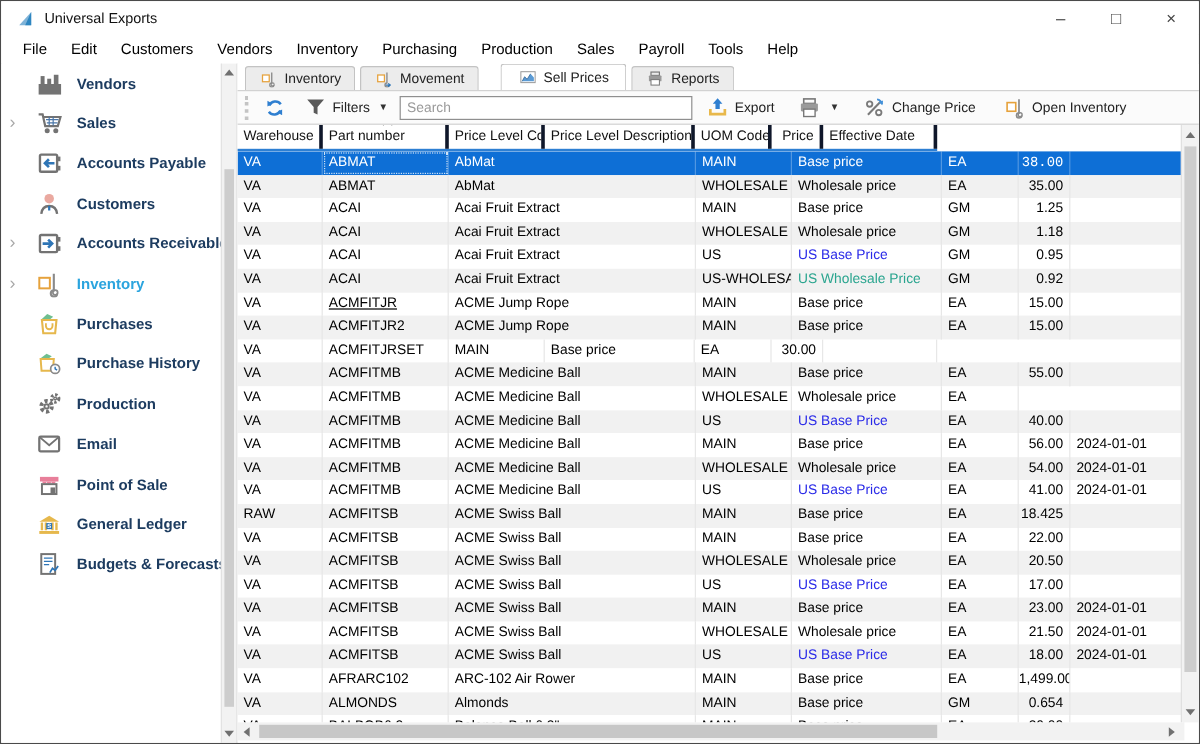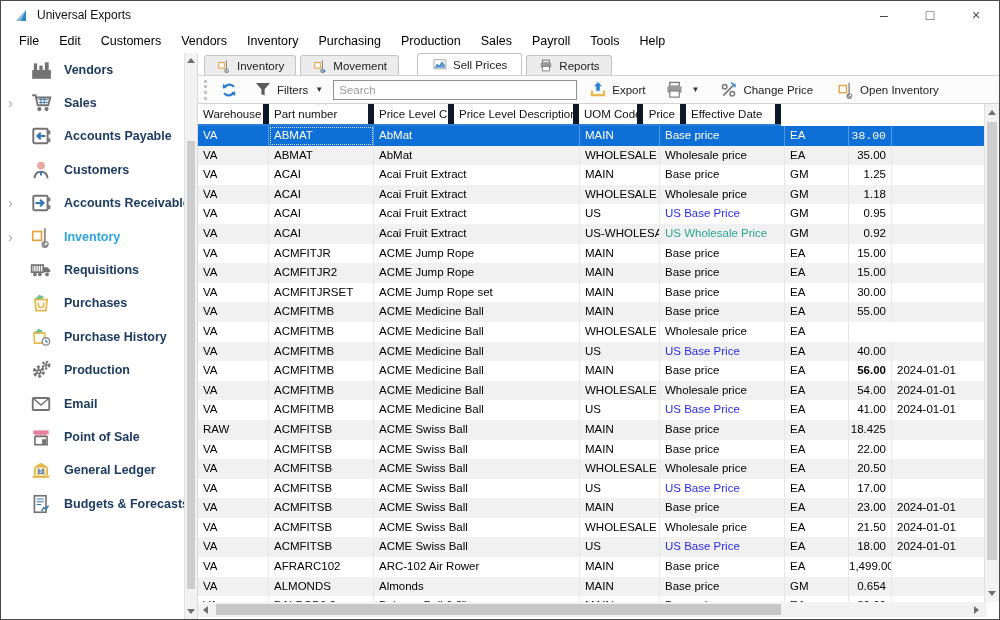--- a/index.html
+++ b/index.html
@@ -41,21 +41,21 @@
   .toolbar { position:absolute; left:0; top:22px; right:0; height:29px; background:#fbfbfb; border-top:1px solid #d2d2d2; border-bottom:1px solid #d2d2d2; display:flex; align-items:center; font-size:11.5px; color:#222; z-index:2; }
   .grip { width:4px; height:20px; border-left:3px dotted #c4c4c4; margin:0 8px 0 6px; }
   .tbtn { display:inline-flex; align-items:center; gap:5px; padding:2px 4px; }
   .tbtn svg { display:block; }
   .caret { font-size:8px; color:#333; margin-left:2px; }
   .search-input { width:244px; height:20px; border:1px solid #8f8f8f; font-size:11.5px; padding:0 5px; color:#333; margin-left:6px; background:#fff; }
   .search-input::placeholder { color:#9a9a9a; }
 
   
   .thead { position:absolute; left:0; top:51px; height:22px; display:flex; background:#fff; border-bottom:2px solid #2d7fd3; z-index:1; }
-  .hcell { font-size:11.5px; color:#111; line-height:20px; padding-left:5px; border-right:6px solid #0f172a; white-space:nowrap; overflow:hidden; position:relative; }
+  .hcell { font-size:11.5px; color:#111; line-height:20px; padding-left:5px; border-right:3px solid #0f172a; white-space:nowrap; overflow:hidden; position:relative; }
   .hcell.right { text-align:right; padding-right:5px; }
   .sort-caret { position:absolute; left:50%; top:-3px; width:6px; height:6px; border-left:1px solid #888; border-top:1px solid #888; transform:rotate(45deg); background:transparent; }
 
   .tbody { position:absolute; left:0; top:73px; height:476px; overflow:hidden; }
   .trow { display:flex; height:19.6px; background:#fff; }
   .trow.alt { background:#f1f1f1; }
   .trow.sel { background:#0e6fd6; color:#fff; }
   .cell { font-size:11.5px; line-height:19.6px; padding-left:5px; border-right:1px solid #e7e7e7; white-space:nowrap; overflow:hidden; }
   .trow.sel .cell { border-right-color:rgba(255,255,255,.28); }
   .cell.right { text-align:right; padding-right:5px; padding-left:0; }
@@ -166,33 +166,20 @@
       <div class="side-item active">
         <span class="side-chevron">›</span>
         <span class="side-icon">
           <svg viewBox="0 0 20 20">
             <rect x="2.5" y="5" width="8" height="8" fill="#fff" stroke="#e6a23c" stroke-width="1.5"></rect>
             <path d="M13.5 2 V14.5 A2.4 2.4 0 1 0 16 17" fill="none" stroke="#8a8a8a" stroke-width="1.6"></path>
             <circle cx="14.6" cy="16.2" r="1.8" fill="none" stroke="#8a8a8a" stroke-width="1.3"></circle>
           </svg>
         </span>
         <span class="side-label">Inventory</span>
-      </div>
-      <div class="side-item">
-        <span class="side-icon">
-          <svg viewBox="0 0 20 20">
-            <rect x="1.5" y="5.5" width="10.5" height="6.5" fill="none" stroke="#737373" stroke-width="1.5"></rect>
-            <path d="M3.5 5.5 V12 M5.5 5.5 V12 M7.5 5.5 V12 M9.5 5.5 V12" stroke="#737373" stroke-width="0.8"></path>
-            <path d="M12 7.5 H16 L18.5 10.5 V12 H12 Z" fill="#737373"></path>
-            <circle cx="4.5" cy="14" r="1.7" fill="#737373"></circle>
-            <circle cx="9" cy="14" r="1.7" fill="#737373"></circle>
-            <circle cx="15.5" cy="14" r="1.7" fill="#737373"></circle>
-          </svg>
-        </span>
-        <span class="side-label">Requisitions</span>
       </div>
       <div class="side-item">
         <span class="side-icon">
           <svg viewBox="0 0 20 20">
             <path d="M4 6.5 L8.5 2.5 L13 4.5 L10 7 Z" fill="#6fbf8f"></path>
             <path d="M4.5 7 H15.5 L14.5 17 H5.5 Z" fill="#fff" stroke="#e6b84c" stroke-width="1.6"></path>
             <path d="M7.5 9.5 V11.5 A2.5 2.5 0 0 0 12.5 11.5 V9.5" fill="none" stroke="#e6b84c" stroke-width="1.4"></path>
           </svg>
         </span>
         <span class="side-label">Purchases</span>
@@ -433,42 +420,41 @@
           <div class="cell c-part" style="width: 105px;">ACAI</div>
           <div class="cell c-desc" style="width: 206px;">Acai Fruit Extract</div>
           <div class="cell c-plc" style="width: 80px;">US-WHOLESALE</div>
           <div class="cell c-pld us-wholesale" style="width: 125px;">US Wholesale Price</div>
           <div class="cell c-uom" style="width: 64px;">GM</div>
           <div class="cell c-price right" style="width: 43px;">0.92</div>
           <div class="cell c-effdate" style="width: 95px;"></div>
         </div>
         <div class="trow">
           <div class="cell c-warehouse" style="width: 71px;">VA</div>
-          <div class="cell c-part" style="width: 105px;">ACMFITJR</div>
+          <div class="cell c-part" style="width: 105px; text-decoration: underline;">ACMFITJR</div>
           <div class="cell c-desc" style="width: 206px;">ACME Jump Rope</div>
           <div class="cell c-plc" style="width: 80px;">MAIN</div>
           <div class="cell c-pld" style="width: 125px;">Base price</div>
           <div class="cell c-uom" style="width: 64px;">EA</div>
           <div class="cell c-price right" style="width: 43px;">15.00</div>
           <div class="cell c-effdate" style="width: 95px;"></div>
         </div>
         <div class="trow alt">
           <div class="cell c-warehouse" style="width: 71px;">VA</div>
           <div class="cell c-part" style="width: 105px;">ACMFITJR2</div>
           <div class="cell c-desc" style="width: 206px;">ACME Jump Rope</div>
           <div class="cell c-plc" style="width: 80px;">MAIN</div>
           <div class="cell c-pld" style="width: 125px;">Base price</div>
           <div class="cell c-uom" style="width: 64px;">EA</div>
           <div class="cell c-price right" style="width: 43px;">15.00</div>
           <div class="cell c-effdate" style="width: 95px;"></div>
         </div>
         <div class="trow">
           <div class="cell c-warehouse" style="width: 71px;">VA</div>
           <div class="cell c-part" style="width: 105px;">ACMFITJRSET</div>
-          <div class="cell c-desc" style="width: 206px;">ACME Jump Rope set</div>
           <div class="cell c-plc" style="width: 80px;">MAIN</div>
           <div class="cell c-pld" style="width: 125px;">Base price</div>
           <div class="cell c-uom" style="width: 64px;">EA</div>
           <div class="cell c-price right" style="width: 43px;">30.00</div>
           <div class="cell c-effdate" style="width: 95px;"></div>
         </div>
         <div class="trow alt">
           <div class="cell c-warehouse" style="width: 71px;">VA</div>
           <div class="cell c-part" style="width: 105px;">ACMFITMB</div>
           <div class="cell c-desc" style="width: 206px;">ACME Medicine Ball</div>
@@ -498,21 +484,21 @@
           <div class="cell c-price right" style="width: 43px;">40.00</div>
           <div class="cell c-effdate" style="width: 95px;"></div>
         </div>
         <div class="trow">
           <div class="cell c-warehouse" style="width: 71px;">VA</div>
           <div class="cell c-part" style="width: 105px;">ACMFITMB</div>
           <div class="cell c-desc" style="width: 206px;">ACME Medicine Ball</div>
           <div class="cell c-plc" style="width: 80px;">MAIN</div>
           <div class="cell c-pld" style="width: 125px;">Base price</div>
           <div class="cell c-uom" style="width: 64px;">EA</div>
-          <div class="cell c-price right" style="width: 43px; font-weight: bold;">56.00</div>
+          <div class="cell c-price right" style="width: 43px;">56.00</div>
           <div class="cell c-effdate" style="width: 95px;">2024-01-01</div>
         </div>
         <div class="trow alt">
           <div class="cell c-warehouse" style="width: 71px;">VA</div>
           <div class="cell c-part" style="width: 105px;">ACMFITMB</div>
           <div class="cell c-desc" style="width: 206px;">ACME Medicine Ball</div>
           <div class="cell c-plc" style="width: 80px;">WHOLESALE</div>
           <div class="cell c-pld" style="width: 125px;">Wholesale price</div>
           <div class="cell c-uom" style="width: 64px;">EA</div>
           <div class="cell c-price right" style="width: 43px;">54.00</div>

